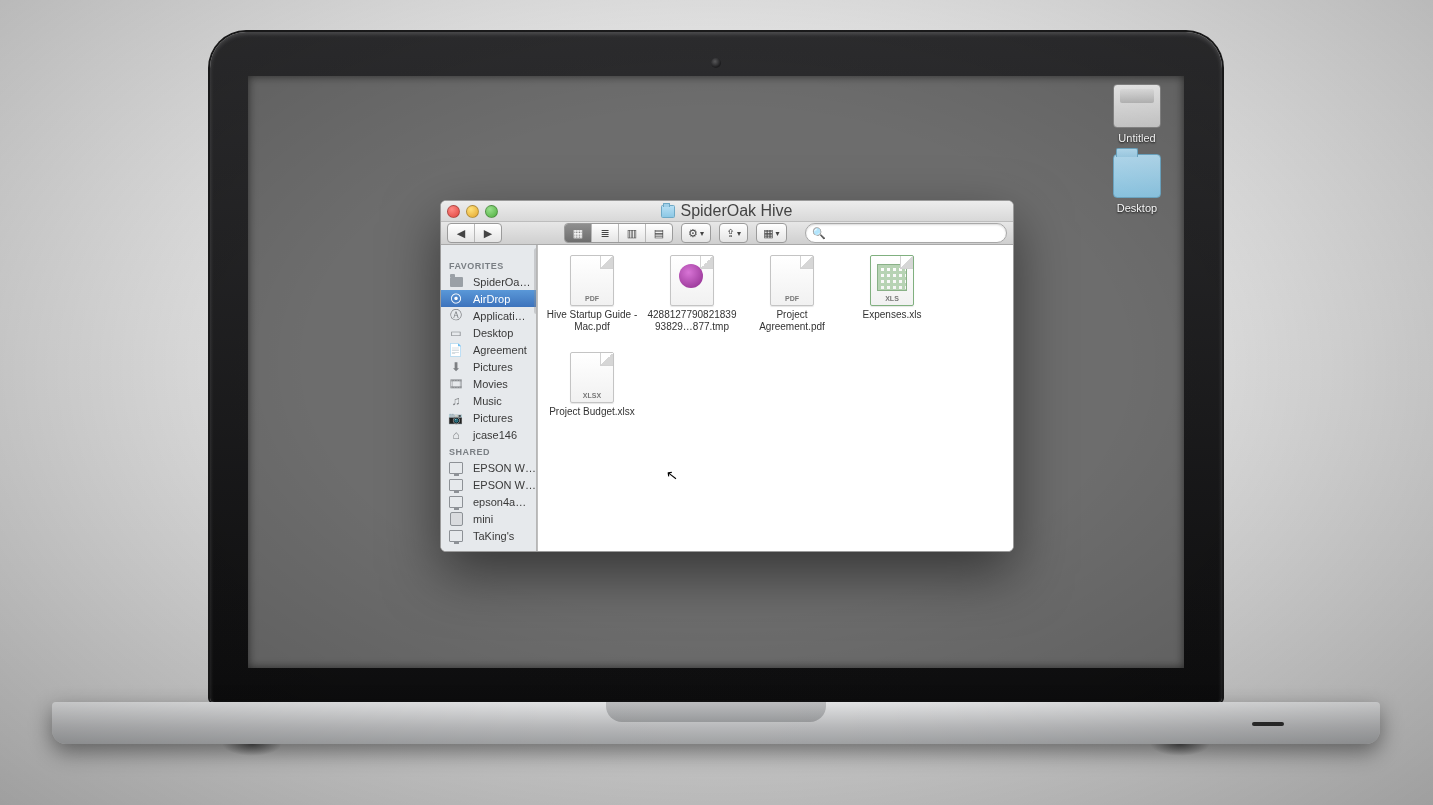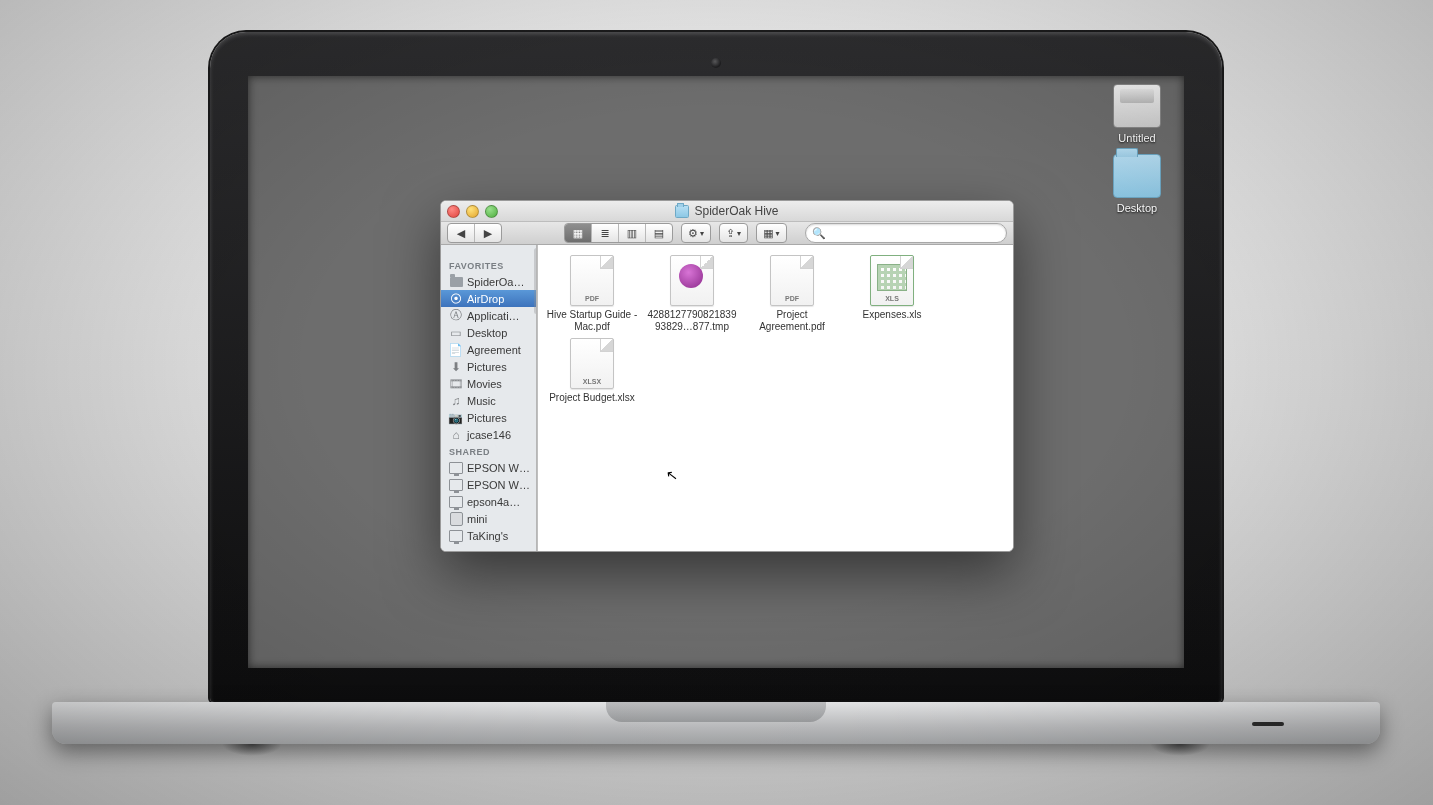--- a/index.html
+++ b/index.html
@@ -171,21 +171,21 @@
     border-radius: 50%;
     border: 0.5px solid rgba(0,0,0,0.25);
   }
   .tl.red { background: radial-gradient(circle at 35% 30%, #ff8984, #e0443e); }
   .tl.yellow { background: radial-gradient(circle at 35% 30%, #ffe27a, #e3a52e); }
   .tl.green { background: radial-gradient(circle at 35% 30%, #98e08c, #4fae3e); }
   .title {
     position: absolute;
     left: 0; right: 0;
     text-align: center;
-    font-size: 12px;
+    font-size: 16px;
     color: #444;
     pointer-events: none;
     display: flex;
     align-items: center;
     justify-content: center;
     gap: 5px;
   }
   .title-icon {
     width: 12px; height: 11px;
     background: linear-gradient(to bottom, #b7dff4, #8dc8e5);
@@ -283,21 +283,21 @@
     font-size: 9px;
     color: #7a7f84;
     letter-spacing: 0.5px;
     padding: 4px 6px 2px 8px;
     font-weight: bold;
     text-transform: uppercase;
   }
   .sb-item {
     display: flex;
     align-items: center;
-    gap: 4px;
+    gap: 10px;
     padding: 1.5px 4px 1.5px 8px;
     font-size: 11px;
     color: #393939;
     white-space: nowrap;
     overflow: hidden;
     text-overflow: ellipsis;
   }
   .sb-item.selected {
     background: linear-gradient(to bottom, #5a98d8, #3d73bc);
     color: #fff;
@@ -333,21 +333,21 @@
 
   
   .content {
     flex: 1;
     background: #fff;
     overflow: hidden;
     padding: 10px 8px;
     display: flex;
     flex-wrap: wrap;
     align-content: flex-start;
-    gap: 6px 8px;
+    gap: 20px 8px;
     position: relative;
   }
   .file {
     width: 92px;
     display: flex;
     flex-direction: column;
     align-items: center;
   }
   .file-icon {
     width: 42px;

